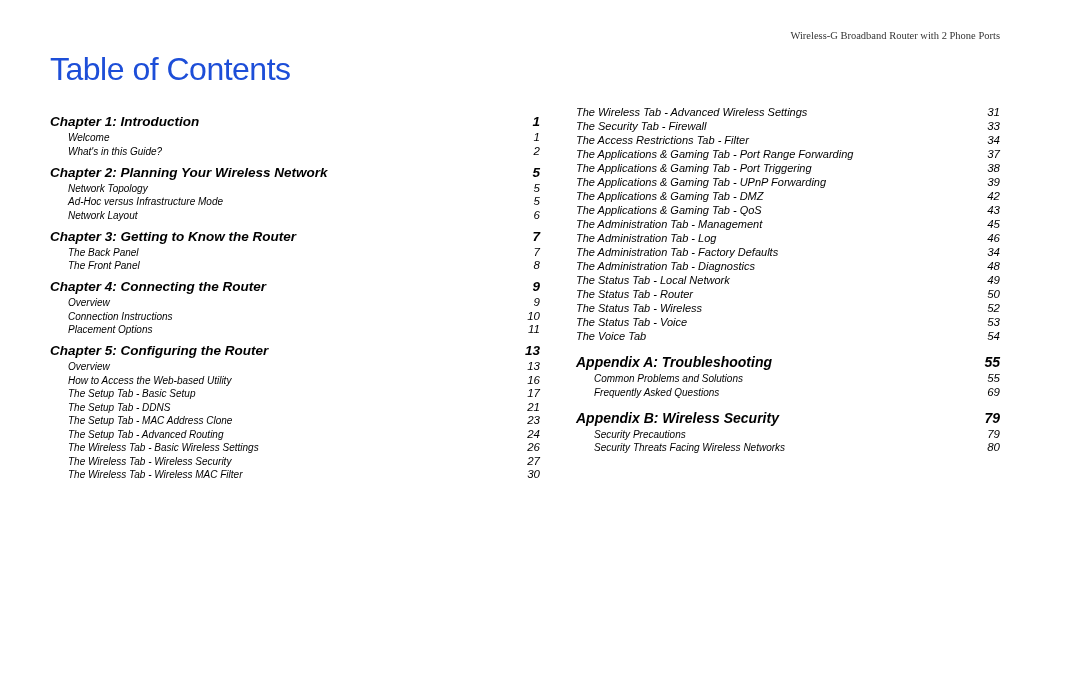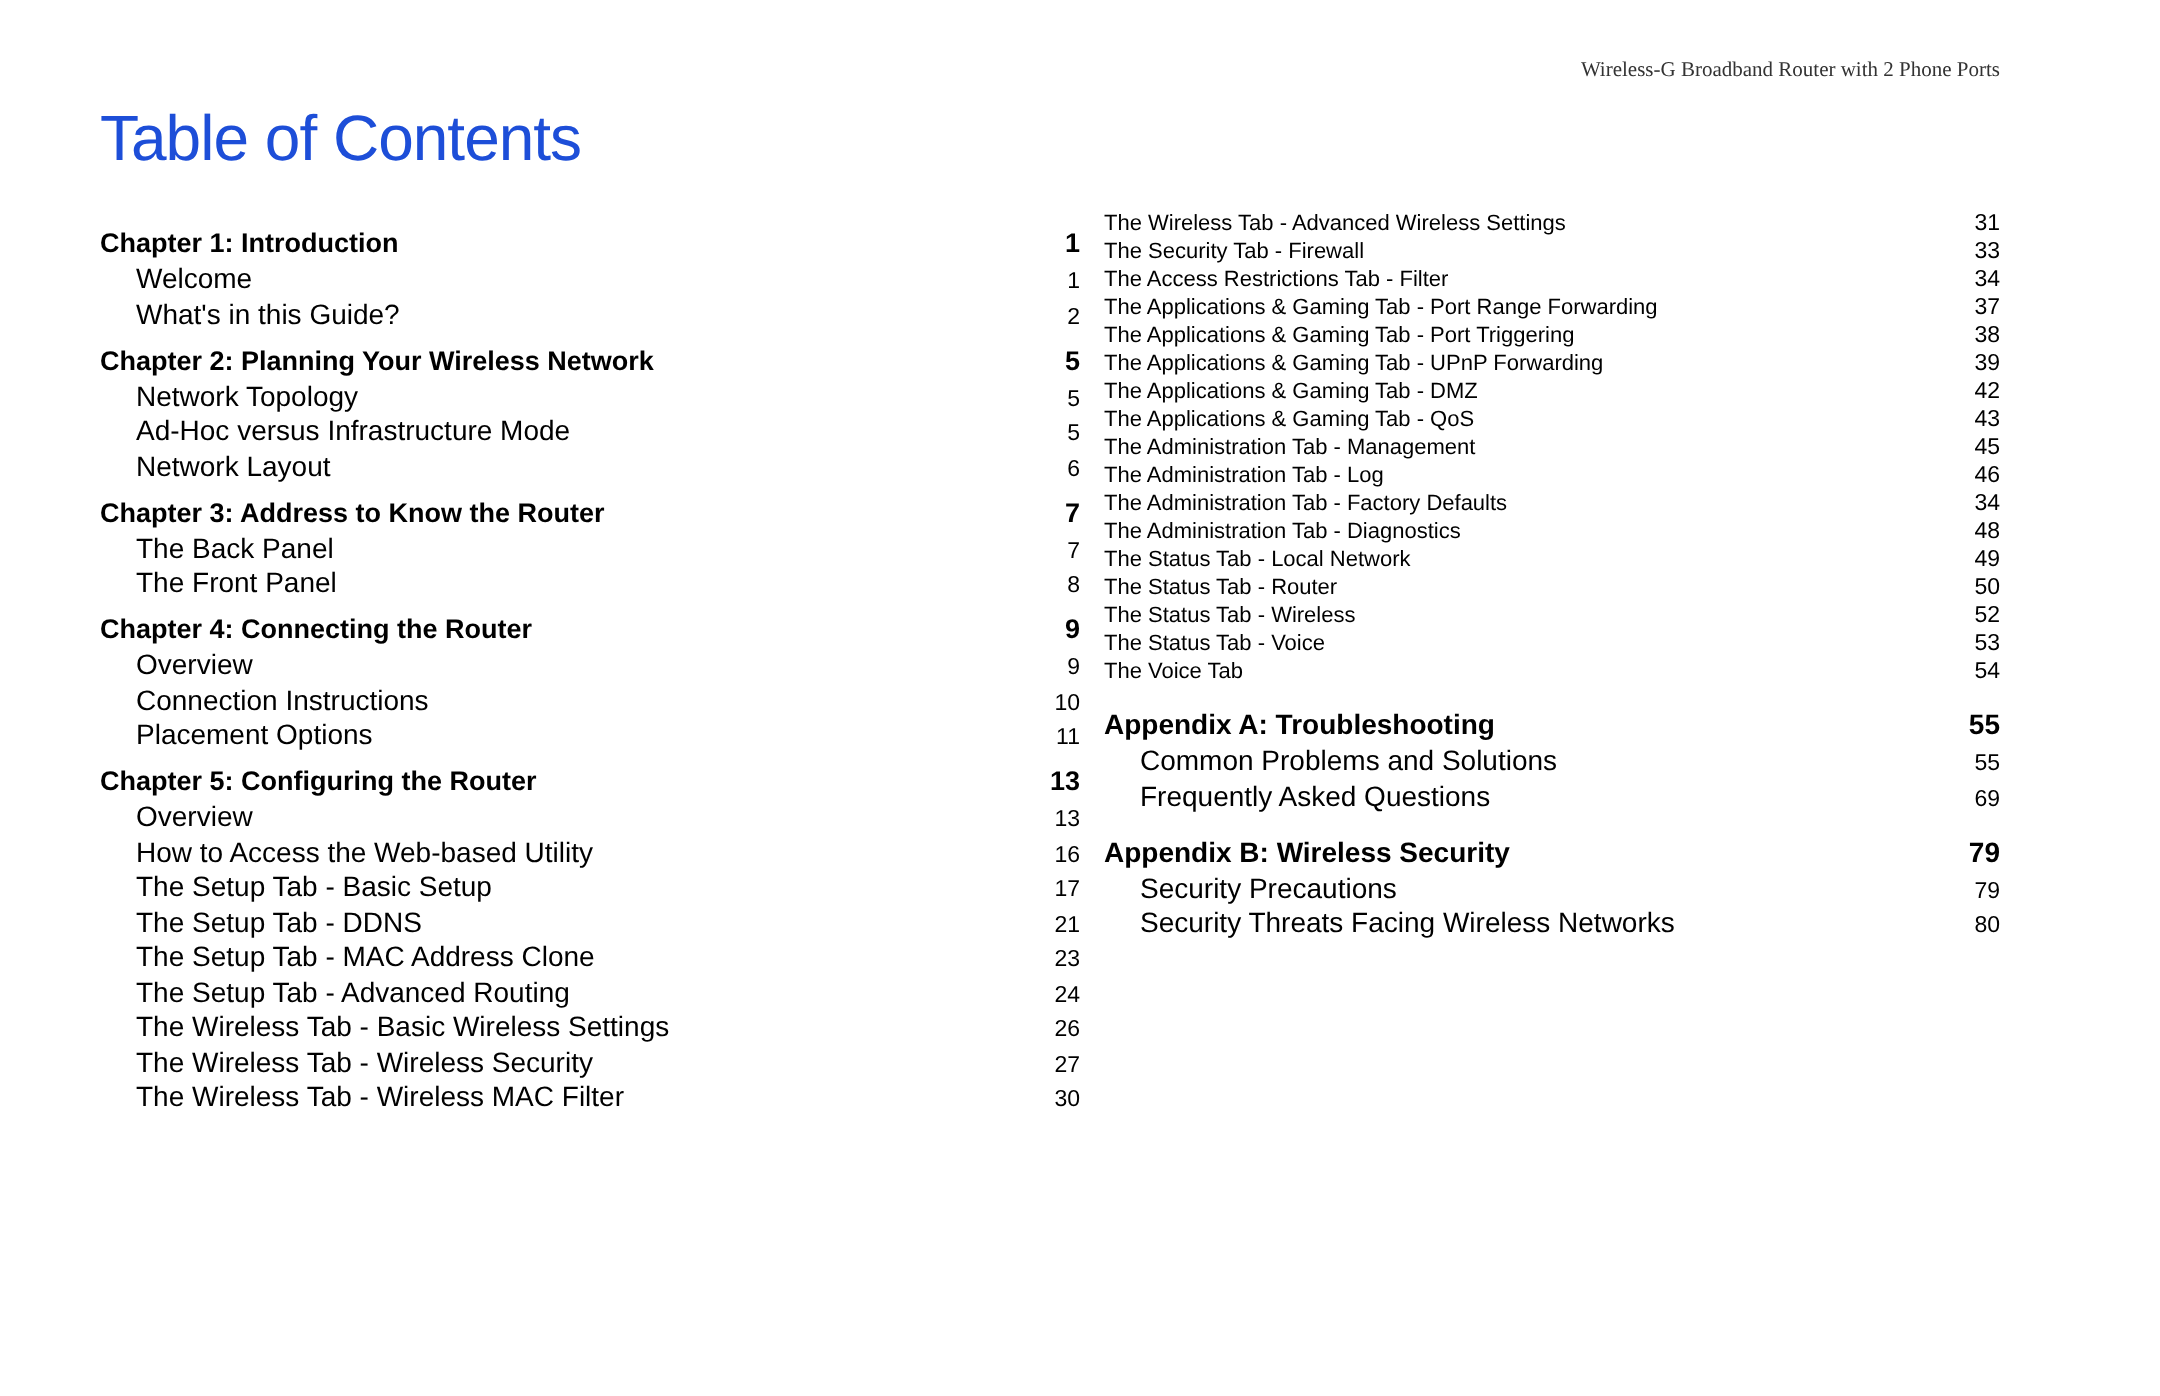--- a/index.html
+++ b/index.html
@@ -38,22 +38,23 @@
       font-size: 32px;
       font-weight: normal;
       font-family: 'Arial', sans-serif;
       color: #1d4ed8;
       margin-bottom: 18px;
       letter-spacing: -0.5px;
     }
 
     .content-columns {
       display: flex;
-      gap: 12px;
+      gap: 36px;
       align-items: flex-start;
+      font-style: italic;
     }
 
     .left-column {
       flex: 0 0 490px;
       max-width: 490px;
     }
 
     .right-column {
       flex: 1;
     }
@@ -105,21 +106,21 @@
 
     .sub-entry {
       display: flex;
       justify-content: space-between;
       align-items: baseline;
       margin-bottom: 1.5px;
       padding-left: 18px;
     }
 
     .sub-label {
-      font-size: 14px;
+      font-size: 10px;
       font-family: 'Arial', sans-serif;
       color: #000;
       flex: 1;
       padding-right: 8px;
     }
 
     .sub-num {
       font-size: 11.5px;
       font-family: 'Arial', sans-serif;
       color: #000;
@@ -199,21 +200,21 @@
       <div class="sub-entry">
         <span class="sub-label">Ad-Hoc versus Infrastructure Mode</span>
         <span class="sub-num">5</span>
       </div>
       <div class="sub-entry">
         <span class="sub-label">Network Layout</span>
         <span class="sub-num">6</span>
       </div>
 
       <div class="toc-entry chapter">
-        <span class="chapter-title">Chapter 3: Address to Know the Router</span>
+        <span class="chapter-title">Chapter 3: Getting to Know the Router</span>
         <span class="chapter-num">7</span>
       </div>
       <div class="sub-entry">
         <span class="sub-label">The Back Panel</span>
         <span class="sub-num">7</span>
       </div>
       <div class="sub-entry">
         <span class="sub-label">The Front Panel</span>
         <span class="sub-num">8</span>
       </div>

